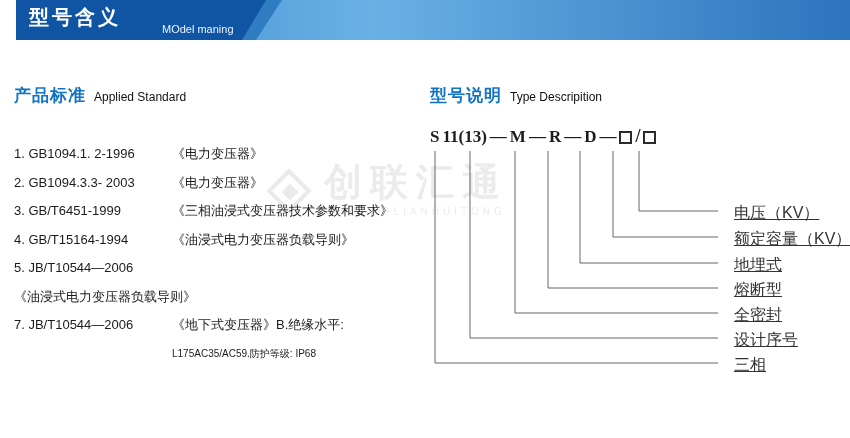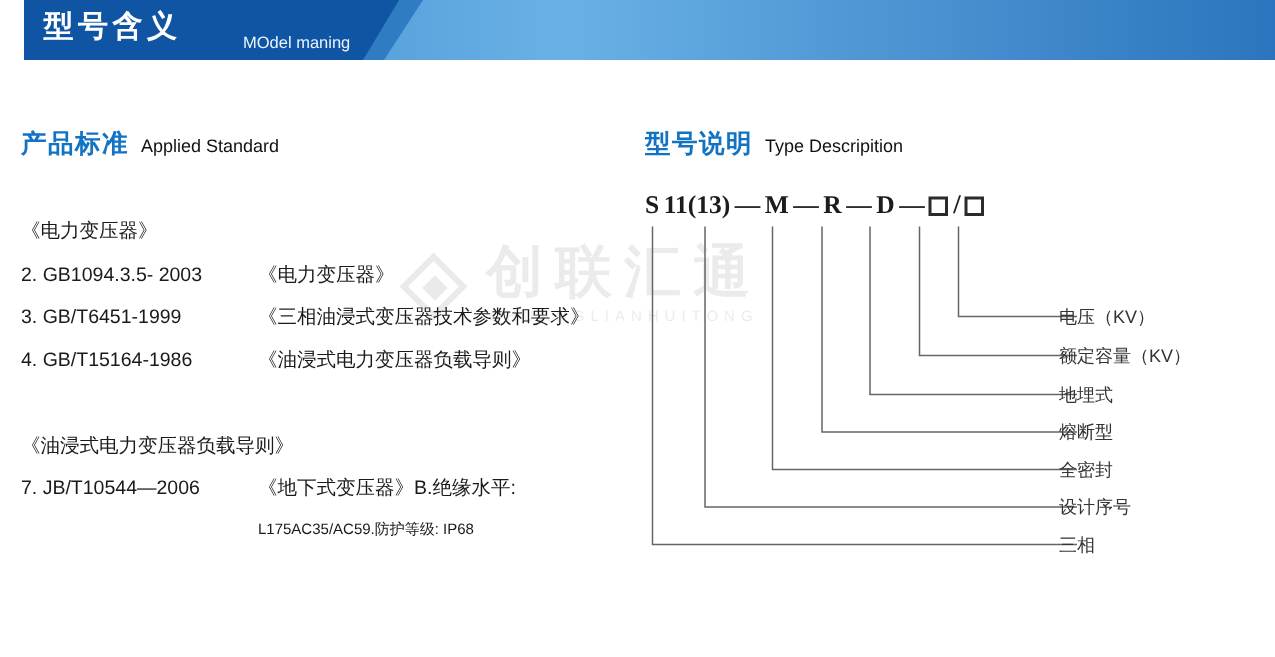--- a/index.html
+++ b/index.html
@@ -43,21 +43,21 @@
   .std-title { flex:1; }
   .std-cont { margin-left:158px; height:28.5px; line-height:28.5px; font-size:10px; color:#1a1a1a; }
 
   
   .diagram { position:absolute; left:430px; top:126px; width:410px; height:266px; z-index:1; }
   .code-row { position:absolute; left:0; top:0; display:flex; align-items:center; gap:3px;
             font-family:"Liberation Serif", serif; font-size:17px; font-weight:600; color:#1c1c1c; }
   .code-box { display:inline-block; width:13px; height:13px; border:2px solid #2b2b2b; margin-top:1px; }
   .code-slash { font-size:18px; }
   .diag-lines { position:absolute; left:0; top:0; width:400px; height:262px; }
-  .diag-label { position:absolute; left:276px; font-size:12px; color:#333333; white-space:nowrap; }
+  .diag-label { position:absolute; left:304px; font-size:16px; color:#333333; white-space:nowrap;text-decoration:underline; }
 </style>
 </head>
 <body>
 
 <div class="page">
 
   <div class="header">
     <div class="header-accent-mid"></div>
     <div class="header-accent-dark"></div>
     <div class="header-title">型号含义</div>
@@ -75,35 +75,37 @@
     </div>
   </div>
 
   <div class="sec-heading left">
     <span class="sec-cn">产品标准</span>
     <span class="sec-en">Applied Standard</span>
   </div>
 
   <div class="standards">
     <div class="std-row">
+      <span class="std-code">1. GB1094.1. 2-1996</span>
       <span class="std-title">《电力变压器》</span>
     </div>
     <div class="std-row">
-      <span class="std-code">2. GB1094.3.5- 2003</span>
+      <span class="std-code">2. GB1094.3.3- 2003</span>
       <span class="std-title">《电力变压器》</span>
     </div>
     <div class="std-row">
       <span class="std-code">3. GB/T6451-1999</span>
       <span class="std-title">《三相油浸式变压器技术参数和要求》</span>
     </div>
     <div class="std-row">
-      <span class="std-code">4. GB/T15164-1986</span>
+      <span class="std-code">4. GB/T15164-1994</span>
       <span class="std-title">《油浸式电力变压器负载导则》</span>
     </div>
     <div class="std-row">
+      <span class="std-code">5. JB/T10544—2006</span>
     </div>
     <div class="std-row">
       <span class="std-title">《油浸式电力变压器负载导则》</span>
     </div>
     <div class="std-row">
       <span class="std-code">7. JB/T10544—2006</span>
       <span class="std-title">《地下式变压器》B.绝缘水平:</span>
     </div>
     <div class="std-cont">L175AC35/AC59.防护等级: IP68</div>
   </div>

